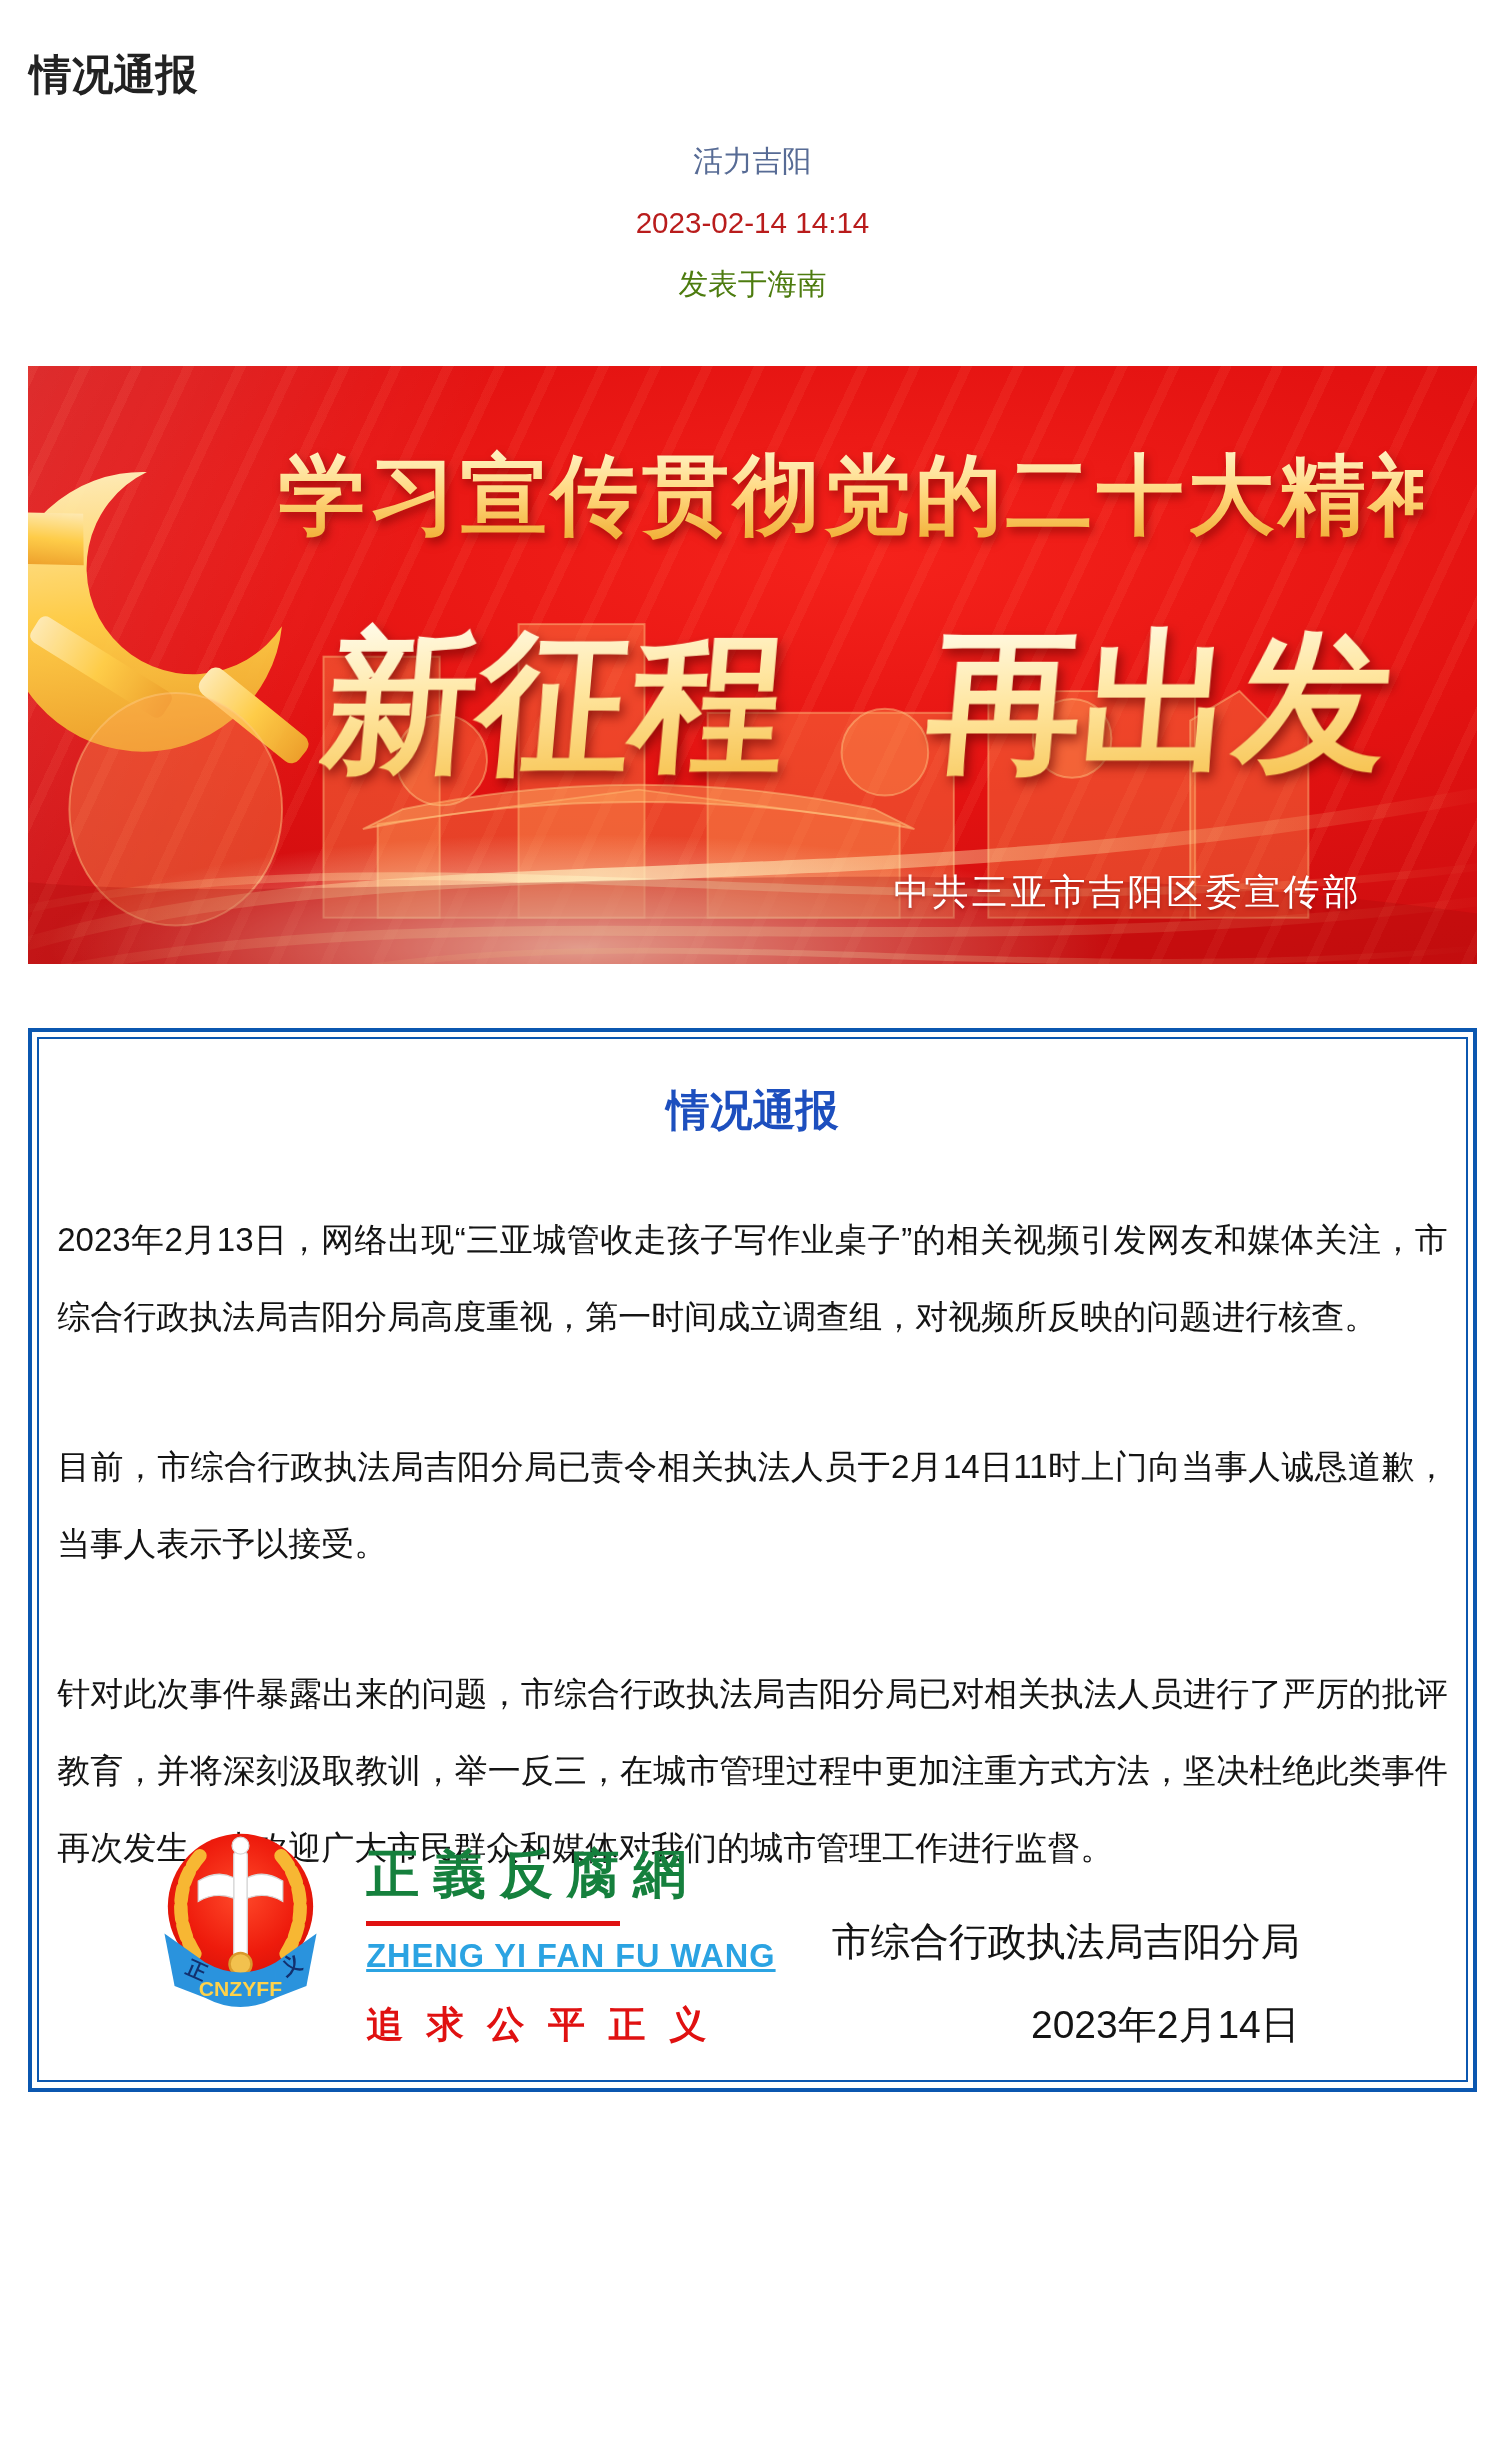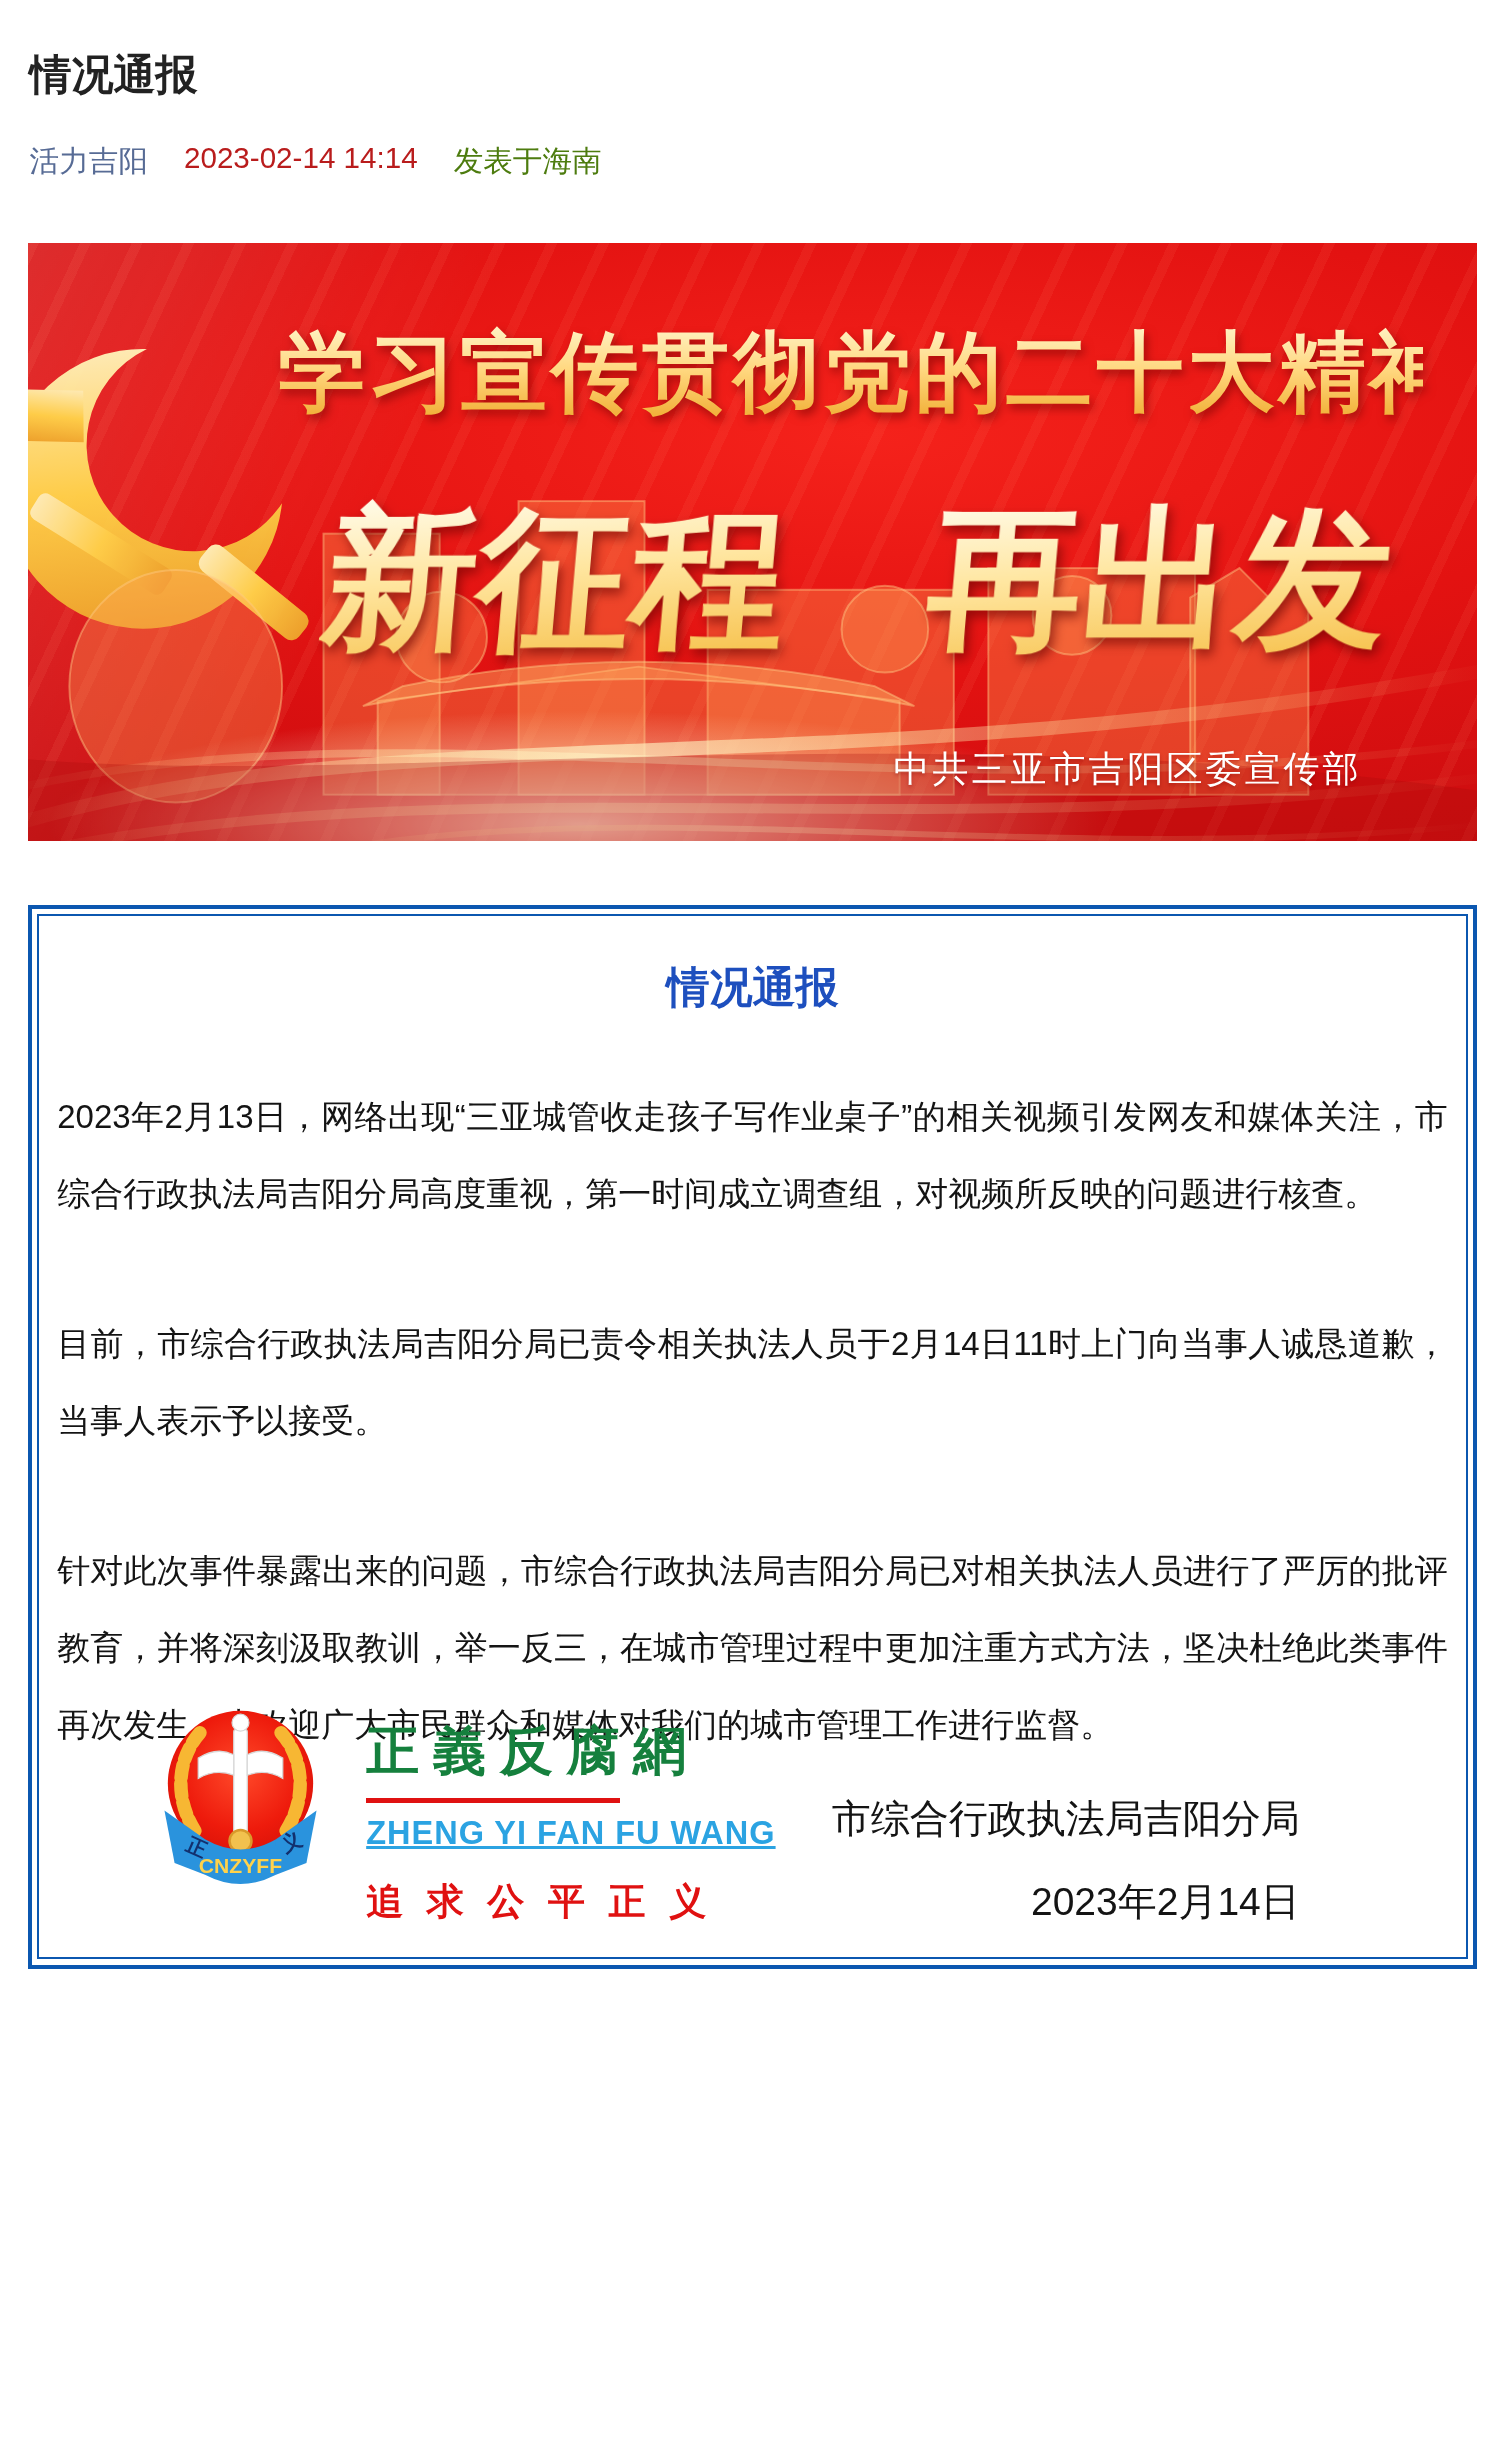--- a/index.html
+++ b/index.html
@@ -13,23 +13,24 @@
   .page-title{
     margin:0;
     font-size:42px;
     font-weight:700;
     line-height:1.25;
     color:#222222;
   }
   .byline{
     margin-top:39px;
     display:flex;
-    align-items:flex-start;
-    gap:36px;
+    align-items:center;
+    gap:24px;
     font-size:29.6px;
+    flex-direction:column;
   }
   .byline .account{color:#576b95;cursor:pointer;}
   .byline .time{color:#b91c1c;}
   .byline .loc{color:#4d7c0f;}
 
   
   .banner{
     position:relative;
     margin:61px 27.6px 0 27.6px;
     height:598px;

